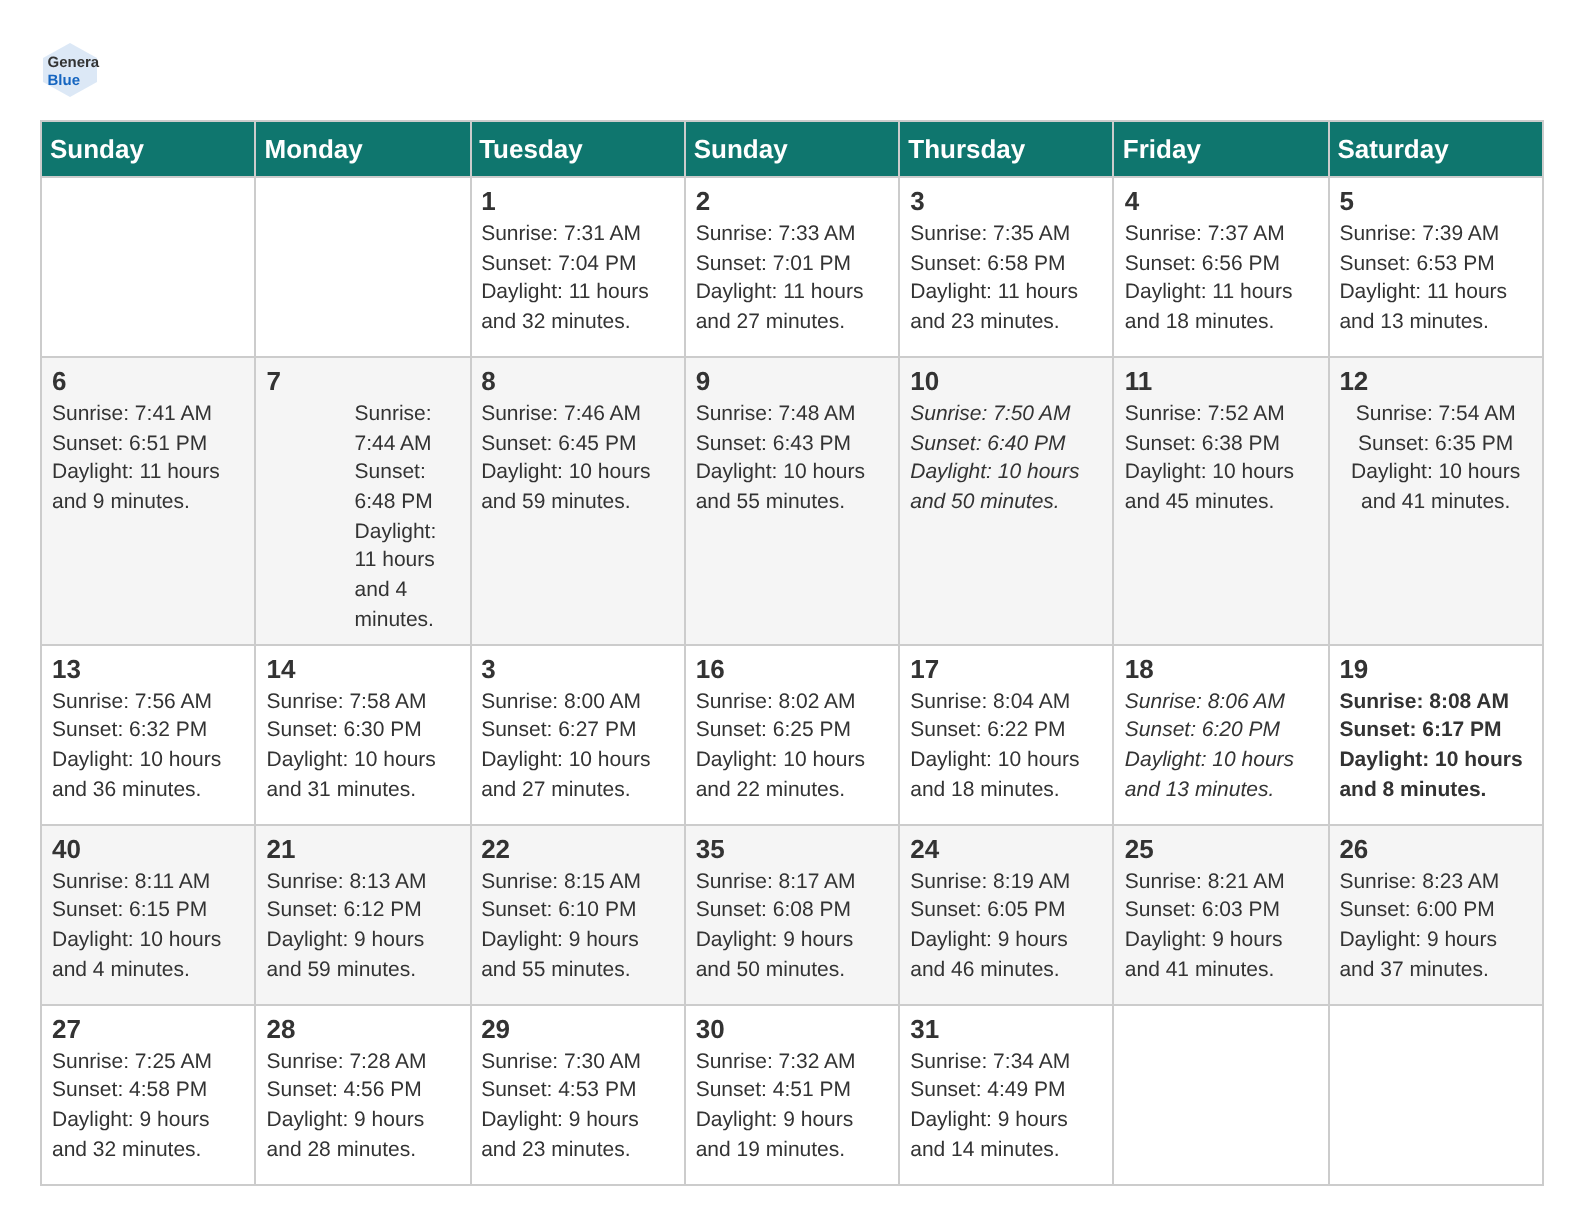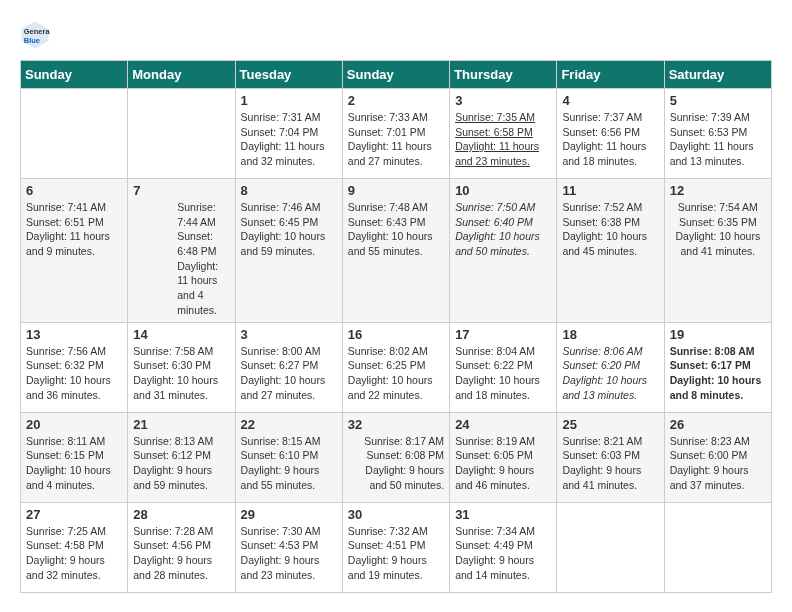--- a/index.html
+++ b/index.html
@@ -133,21 +133,21 @@
         </td>
         <td>
           <span class="day-number">2</span>
           <div class="cell-content" style="white-space: pre-line;">Sunrise: 7:33 AM
 Sunset: 7:01 PM
 Daylight: 11 hours
 and 27 minutes.</div>
         </td>
         <td>
           <span class="day-number">3</span>
-          <div class="cell-content" style="white-space: pre-line; text-decoration: underline;">Sunrise: 7:35 AM
+          <div class="cell-content" style="white-space: pre-line;">Sunrise: 7:35 AM
 Sunset: 6:58 PM
 Daylight: 11 hours
 and 23 minutes.</div>
         </td>
         <td>
           <span class="day-number">4</span>
           <div class="cell-content" style="white-space: pre-line;">Sunrise: 7:37 AM
 Sunset: 6:56 PM
 Daylight: 11 hours
 and 18 minutes.</div>
@@ -257,43 +257,43 @@
         <td>
           <span class="day-number">19</span>
           <div class="cell-content" style="white-space: pre-line; font-weight: bold;">Sunrise: 8:08 AM
 Sunset: 6:17 PM
 Daylight: 10 hours
 and 8 minutes.</div>
         </td>
       </tr>
       <tr>
         <td>
-          <span class="day-number">20</span>
+          <span class="day-number">40</span>
           <div class="cell-content" style="white-space: pre-line;">Sunrise: 8:11 AM
 Sunset: 6:15 PM
 Daylight: 10 hours
 and 4 minutes.</div>
         </td>
         <td>
           <span class="day-number">21</span>
           <div class="cell-content" style="white-space: pre-line;">Sunrise: 8:13 AM
 Sunset: 6:12 PM
 Daylight: 9 hours
 and 59 minutes.</div>
         </td>
         <td>
           <span class="day-number">22</span>
           <div class="cell-content" style="white-space: pre-line;">Sunrise: 8:15 AM
 Sunset: 6:10 PM
 Daylight: 9 hours
 and 55 minutes.</div>
         </td>
         <td>
-          <span class="day-number">32</span>
-          <div class="cell-content" style="white-space: pre-line; text-align: right;">Sunrise: 8:17 AM
+          <span class="day-number">35</span>
+          <div class="cell-content" style="white-space: pre-line;">Sunrise: 8:17 AM
 Sunset: 6:08 PM
 Daylight: 9 hours
 and 50 minutes.</div>
         </td>
         <td>
           <span class="day-number">24</span>
           <div class="cell-content" style="white-space: pre-line;">Sunrise: 8:19 AM
 Sunset: 6:05 PM
 Daylight: 9 hours
 and 46 minutes.</div>

